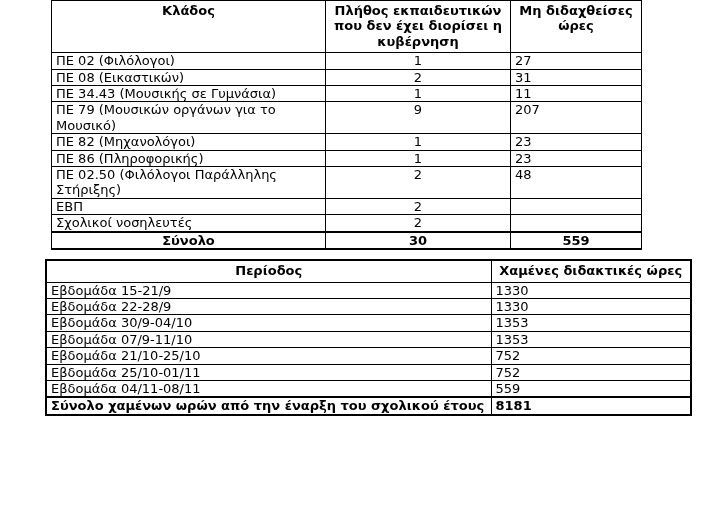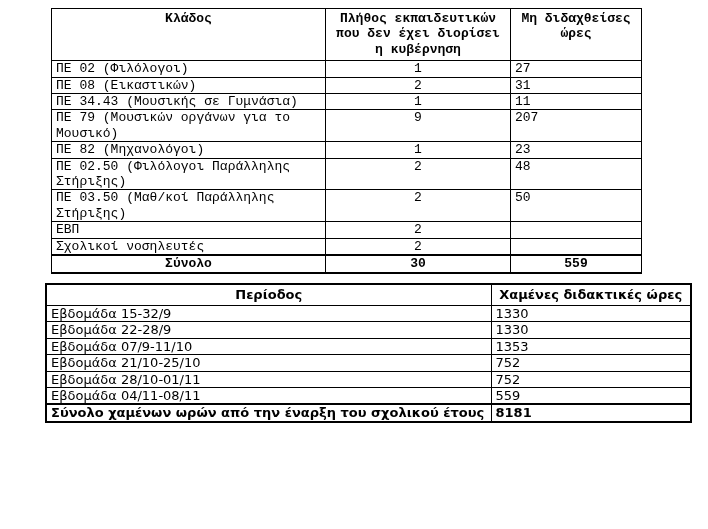--- a/index.html
+++ b/index.html
@@ -30,25 +30,24 @@
   th {
     font-weight: bold;
     text-align: center;
     padding-top: 2px;
     padding-bottom: 3px;
   }
   .c-center { text-align: center; }
   .c-left   { text-align: left; }
 
   #branch-table {
-    margin: 8px 0 0 51px;
+    margin: 0 0 0 51px;
     width: 590px;
     border: 1px solid #000;
     border-bottom-width: 2px;
-    font-family: Liberation Mono, monospace;
   }
   #branch-table .total-row td {
     border-top-width: 2px;
     font-weight: bold;
     text-align: center;
   }
 
   #period-table {
     margin: 9px 0 0 45px;
     width: 645px;
@@ -102,30 +101,29 @@
 Μουσικό)</td>
         <td class="c-center">9</td>
         <td class="c-left">207</td>
       </tr>
       <tr>
         <td class="c-left">ΠΕ 82 (Μηχανολόγοι)</td>
         <td class="c-center">1</td>
         <td class="c-left">23</td>
       </tr>
       <tr>
+        <td class="c-left">ΠΕ 86 (Πληροφορικής)</td>
+        <td class="c-center">1</td>
+        <td class="c-left">23</td>
+      </tr>
+      <tr>
         <td class="c-left">ΠΕ 02.50 (Φιλόλογοι Παράλληλης
 Στήριξης)</td>
         <td class="c-center">2</td>
         <td class="c-left">48</td>
-      </tr>
-      <tr>
-        <td class="c-left">ΠΕ 03.50 (Μαθ/κοί Παράλληλης
-Στήριξης)</td>
-        <td class="c-center">2</td>
-        <td class="c-left">50</td>
       </tr>
       <tr>
         <td class="c-left">ΕΒΠ</td>
         <td class="c-center">2</td>
         <td class="c-left"></td>
       </tr>
       <tr>
         <td class="c-left">Σχολικοί νοσηλευτές</td>
         <td class="c-center">2</td>
         <td class="c-left"></td>
@@ -146,37 +144,41 @@
     <col style="width:200px">
   </colgroup>
   <thead>
     <tr>
       <th>Περίοδος</th>
       <th>Χαμένες διδακτικές ώρες</th>
     </tr>
   </thead>
   <tbody>
       <tr>
-        <td class="c-left">Εβδομάδα 15-32/9</td>
+        <td class="c-left">Εβδομάδα 15-21/9</td>
         <td class="c-left"><span class="num">1330</span></td>
       </tr>
       <tr>
         <td class="c-left">Εβδομάδα 22-28/9</td>
         <td class="c-left"><span class="num">1330</span></td>
+      </tr>
+      <tr>
+        <td class="c-left">Εβδομάδα 30/9-04/10</td>
+        <td class="c-left"><span class="num">1353</span></td>
       </tr>
       <tr>
         <td class="c-left">Εβδομάδα 07/9-11/10</td>
         <td class="c-left"><span class="num">1353</span></td>
       </tr>
       <tr>
         <td class="c-left">Εβδομάδα 21/10-25/10</td>
         <td class="c-left"><span class="num">752</span></td>
       </tr>
       <tr>
-        <td class="c-left">Εβδομάδα 28/10-01/11</td>
+        <td class="c-left">Εβδομάδα 25/10-01/11</td>
         <td class="c-left"><span class="num">752</span></td>
       </tr>
       <tr>
         <td class="c-left">Εβδομάδα 04/11-08/11</td>
         <td class="c-left"><span class="num">559</span></td>
       </tr>
     </tbody>
   <tbody>
     <tr class="total-row">
       <td class="c-left">Σύνολο χαμένων ωρών από την έναρξη του σχολικού έτους</td>

